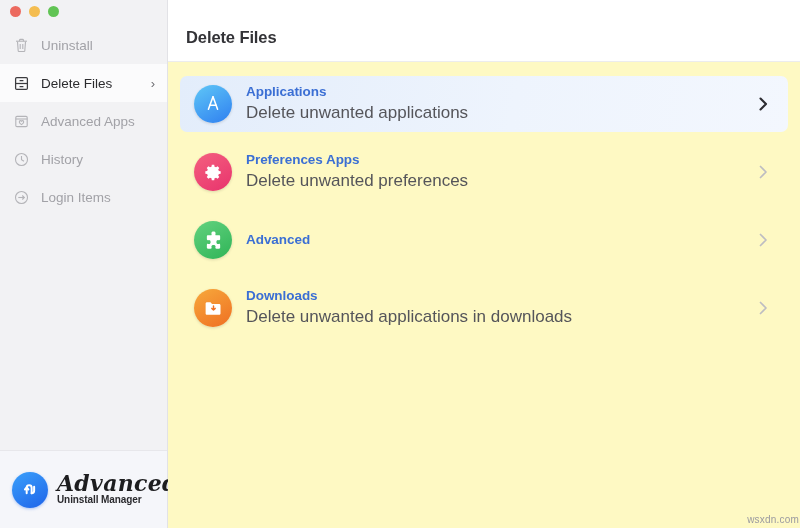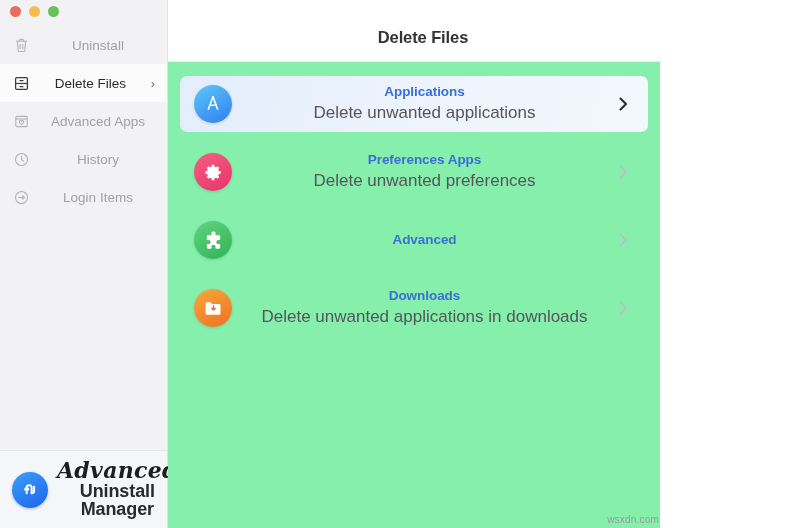--- a/index.html
+++ b/index.html
@@ -8,26 +8,25 @@
     width: 800px;
     height: 528px;
     overflow: hidden;
     background: #ffffff;
     font-family: "Liberation Sans", sans-serif;
     -webkit-font-smoothing: antialiased;
   }
 
   .window {
     position: relative;
-    width: 660px;
+    width: 800px;
     height: 528px;
     background: #ffffff;
     display: flex;
     overflow: hidden;
-    text-align: center;
   }
 
   
   .sidebar {
     position: relative;
     width: 168px;
     height: 528px;
     flex: 0 0 168px;
     background: #f2f2f4;
     border-right: 1px solid #e2e2e6;
@@ -119,21 +118,21 @@
   .brand-text { line-height: 1; padding-bottom: 2px; }
   .brand-name {
     font-family: "DejaVu Serif", serif;
     font-style: italic;
     font-weight: 700;
     font-size: 22px;
     color: #1d1d1f;
     letter-spacing: .3px;
   }
   .brand-sub {
-    font-size: 18px;
+    font-size: 10px;
     font-weight: 700;
     color: #2a2a2e;
     margin-top: 1px;
     letter-spacing: -.1px;
   }
 
   
   .main {
     position: relative;
     flex: 1 1 auto;
@@ -152,21 +151,21 @@
   .page-title {
     font-size: 16.5px;
     font-weight: 700;
     color: #333337;
     letter-spacing: -.1px;
   }
 
   .list {
     flex: 1 1 auto;
     padding: 14px 12px 16px 12px;
-    background: #86efac;
+    background: #fef9c3;
   }
 
   .row {
     position: relative;
     height: 56px;
     display: flex;
     align-items: center;
     padding: 0 18px 0 14px;
     gap: 14px;
     border-radius: 7px;

